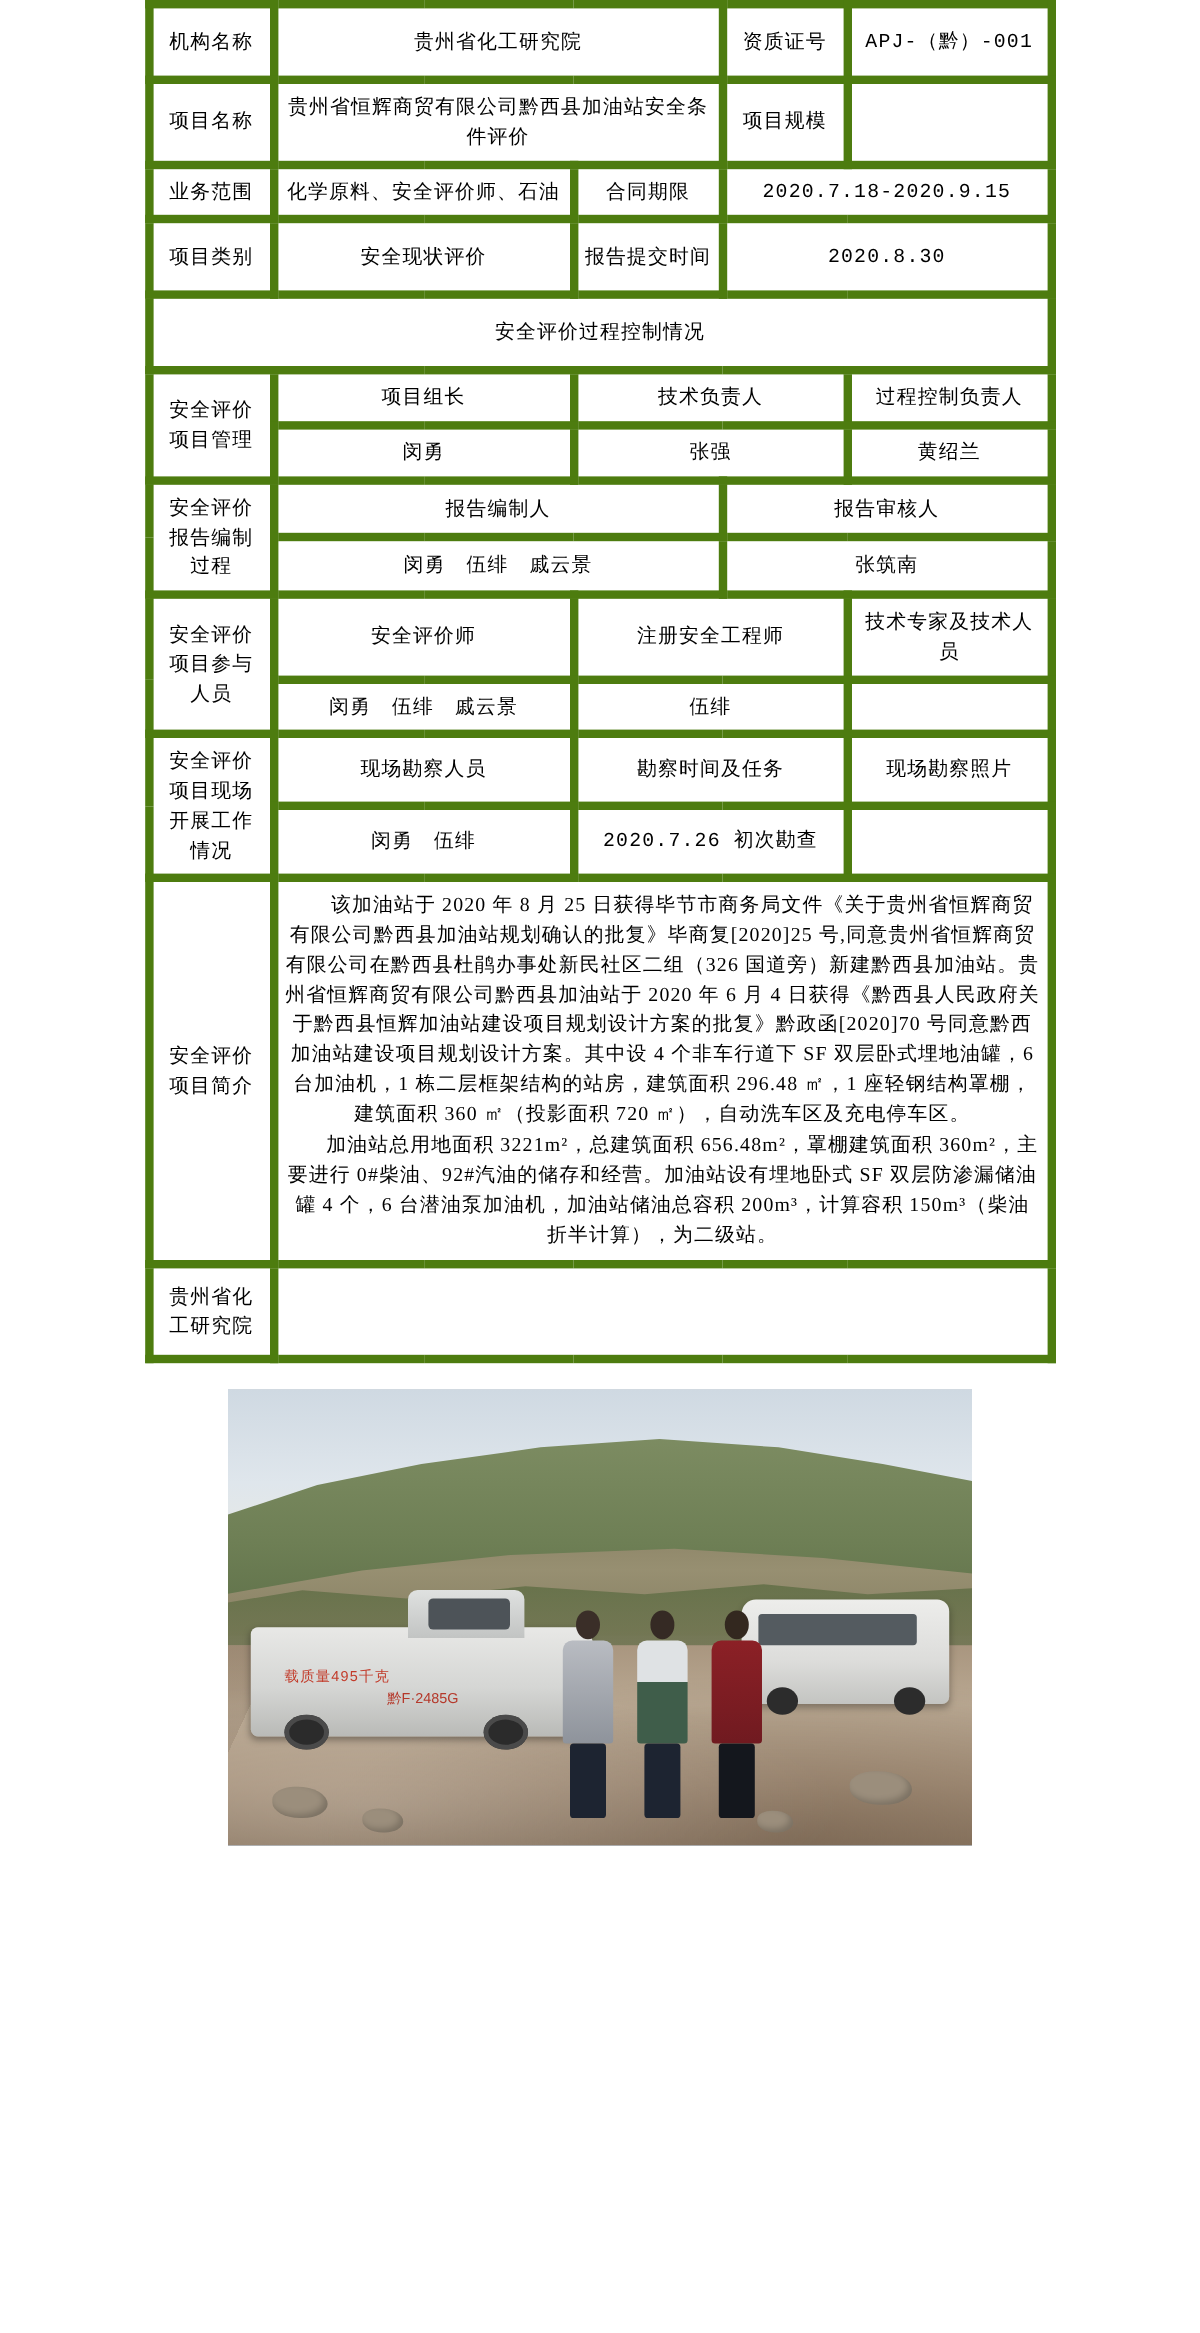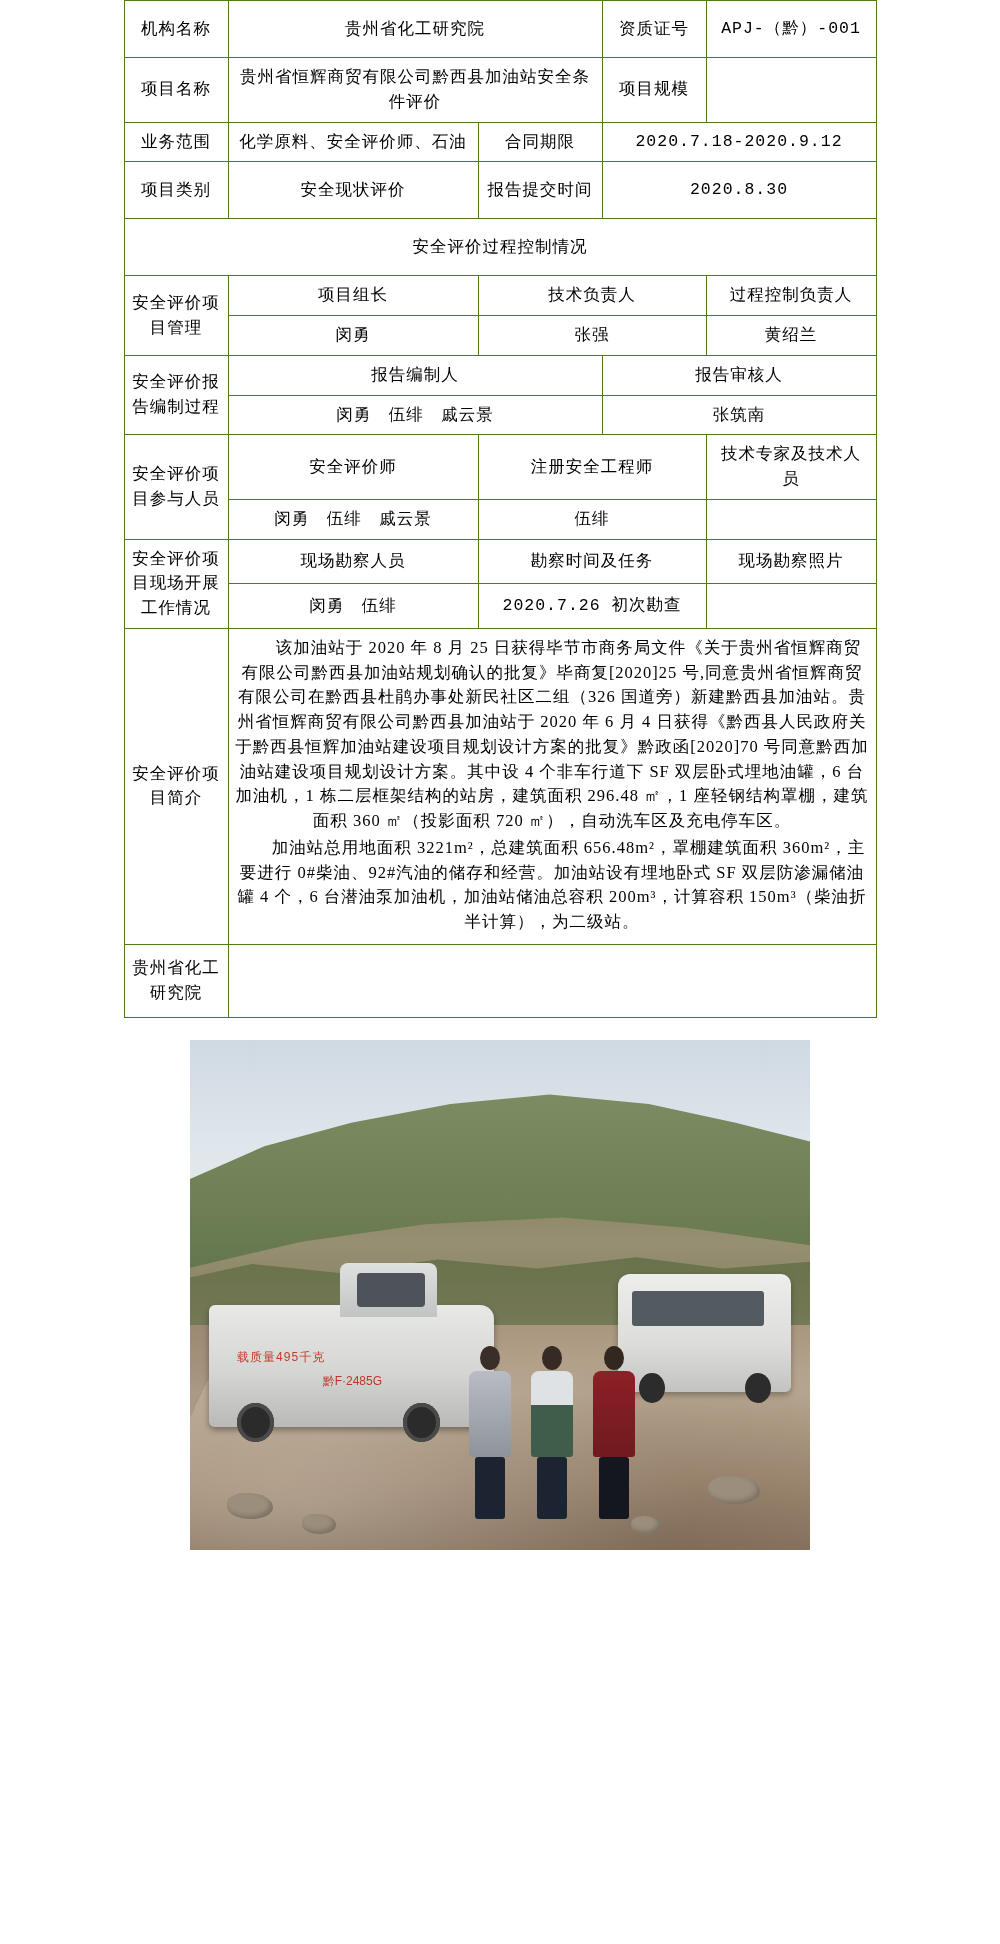--- a/index.html
+++ b/index.html
@@ -25,21 +25,21 @@
     padding: 38px 0 22px 0;
     font-family: "Liberation Serif", "DejaVu Serif", serif;
   }
   table.main {
     border-collapse: collapse;
     width: 752px;
     margin: 0 auto;
     table-layout: fixed;
   }
   table.main td {
-    border: 1px solid #4d7c0f;
+    border: 7px solid #4d7c0f;
     font-size: 16.5px;
     padding: 7px 6px;
     vertical-align: middle;
     text-align: center;
     line-height: 1.5;
     letter-spacing: 1px;
   }
   td.label {
     width: 104px;
     letter-spacing: 1.5px;
@@ -76,21 +76,21 @@
     height: 58px;
   }
   .photo-wrap {
     width: 752px;
     margin: 22px auto 0 auto;
     display: flex;
     justify-content: center;
   }
   .photo {
     width: 620px;
-    height: 510px;
+    height: 380px;
     position: relative;
     overflow: hidden;
     background: #8fa0b0;
     border: 0;
   }
   
   .sky {
     position: absolute; left: 0; top: 0; width: 100%; height: 34%;
     background: linear-gradient(to bottom, #cfd9e2 0%, #dfe6ec 60%, #e6e9e6 100%);
   }
@@ -238,21 +238,21 @@
       <tr>
         <td class="label">项目名称</td>
         <td colspan="3">贵州省恒辉商贸有限公司黔西县加油站安全条件评价</td>
         <td>项目规模</td>
         <td></td>
       </tr>
       <tr>
         <td class="label">业务范围</td>
         <td class="left-align" colspan="2">化学原料、安全评价师、石油</td>
         <td>合同期限</td>
-        <td class="mono" colspan="2">2020.7.18-2020.9.12</td>
+        <td class="mono" colspan="2">2020.7.18-2020.9.15</td>
       </tr>
       <tr>
         <td class="label tall">项目类别</td>
         <td class="tall" colspan="2">安全现状评价</td>
         <td class="tall">报告提交时间</td>
         <td class="tall mono" colspan="2">2020.8.30</td>
       </tr>
       <tr>
         <td class="section-header tall" colspan="6">安全评价过程控制情况</td>
       </tr>

